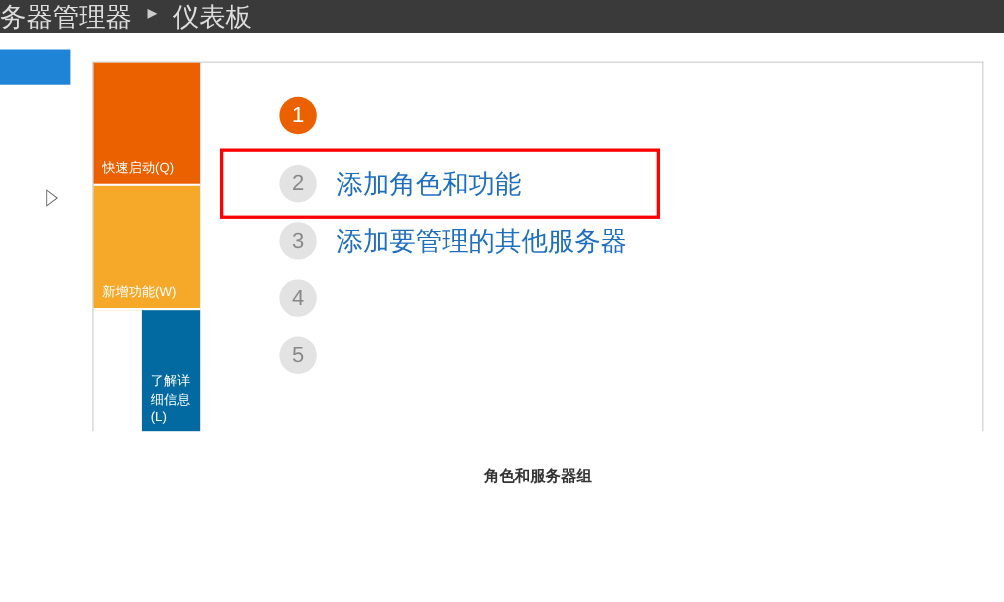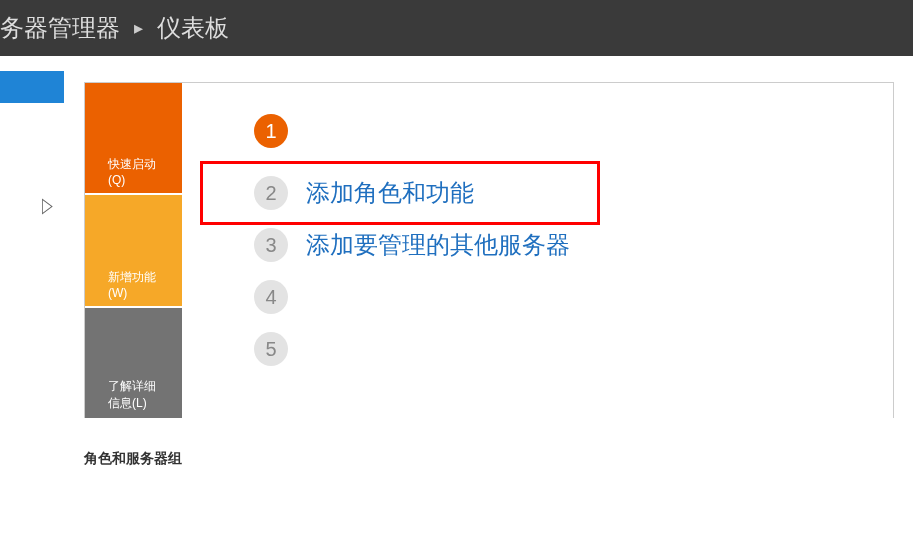--- a/index.html
+++ b/index.html
@@ -6,23 +6,22 @@
     body {
       font-family: "Microsoft YaHei", "Segoe UI", sans-serif;
       background: #fff;
       width: 913px;
       height: 547px;
       overflow: hidden;
     }
     .header-bar {
       background: #3a3a3a;
       color: #fff;
-      height: 56px;
-      display: flex;
-      align-items: center;
+      height: 30px;
+      display: flex;
       padding-left: 0;
       font-size: 24px;
       font-weight: 300;
     }
     .header-bar .title1 { color: #ddd; }
     .header-bar .sep {
       margin: 0 14px;
       font-size: 18px;
       color: #ccc;
     }
@@ -72,28 +71,28 @@
     }
     .side-tabs {
       width: 97px;
       display: flex;
       flex-direction: column;
     }
     .side-tab {
       flex: 1;
       display: flex;
       align-items: flex-end;
-      padding: 6px 23px;
+      padding: 6px 8px;
       font-size: 12px;
       color: #fff;
       border-bottom: 2px solid #fff;
     }
     .side-tab.t1 { background: #eb6100; }
     .side-tab.t2 { background: #f6a828; }
-    .side-tab.t3 { background: #737373; border-bottom: none; }
+    .side-tab.t3 { background: #0369a1; border-bottom: none; margin-left: 44px; }
     .steps-pane {
       flex: 1;
       padding-top: 22px;
       padding-left: 72px;
       position: relative;
     }
     .step {
       display: flex;
       align-items: center;
       height: 52px;
@@ -125,20 +124,21 @@
     }
     .footer-block {
       margin-top: 32px;
       width: 810px;
     }
     .footer-title {
       font-size: 14px;
       font-weight: 600;
       color: #333;
       margin-bottom: 2px;
+      text-align: center;
     }
     .footer-stats {
       font-size: 12px;
       color: #777;
       border-bottom: 1px solid #ccc;
       padding-bottom: 4px;
     }
   </style>
 </head>
 <body>

